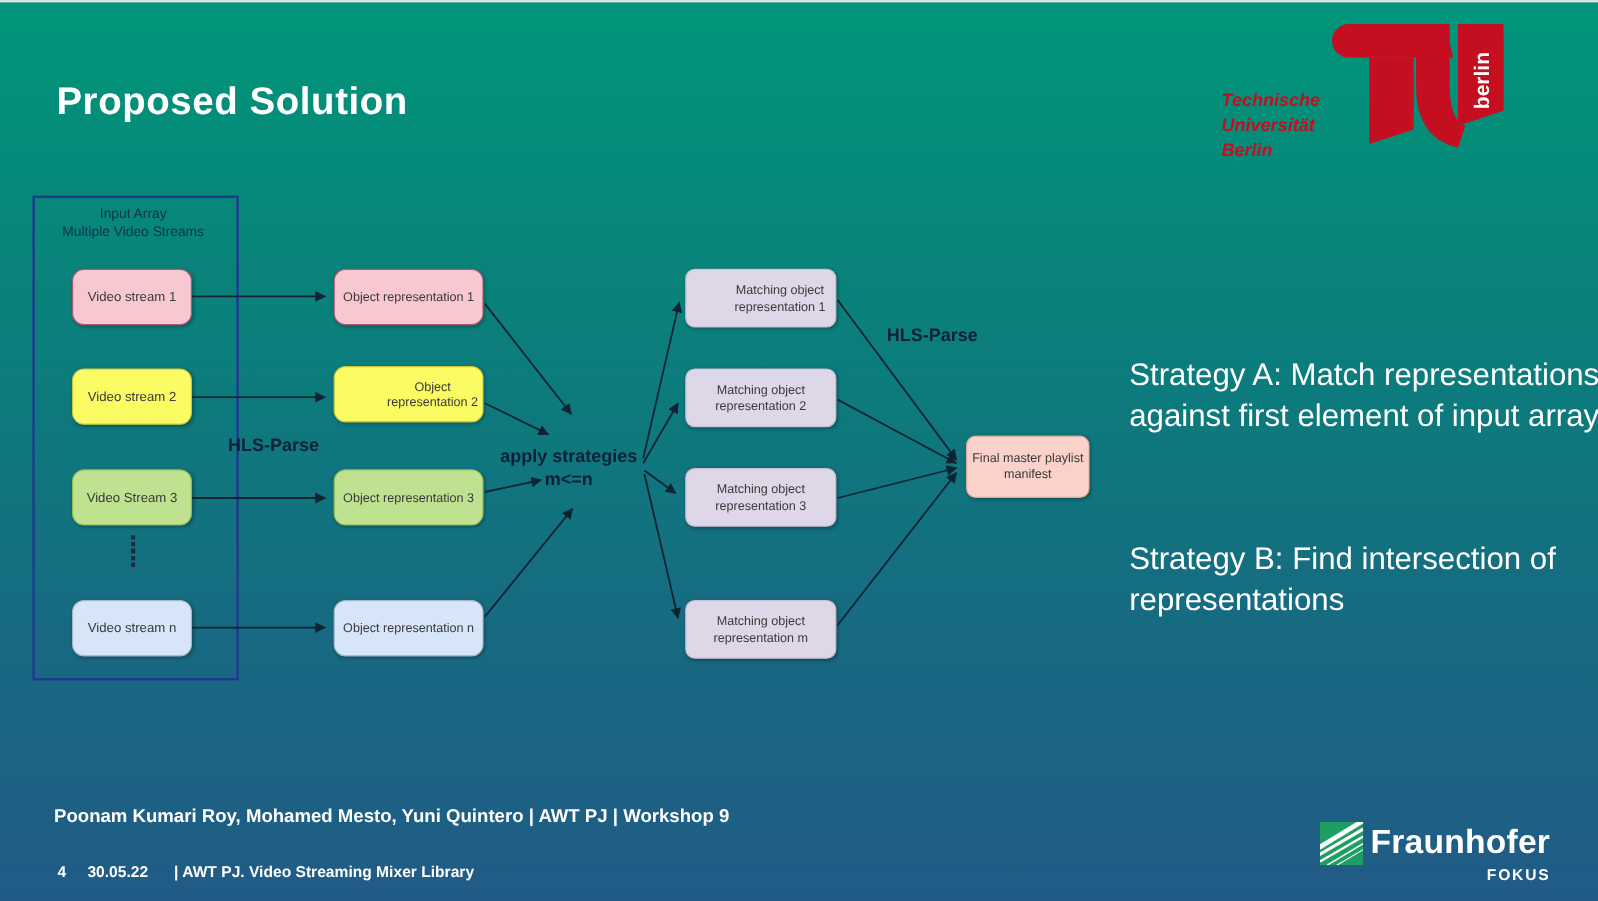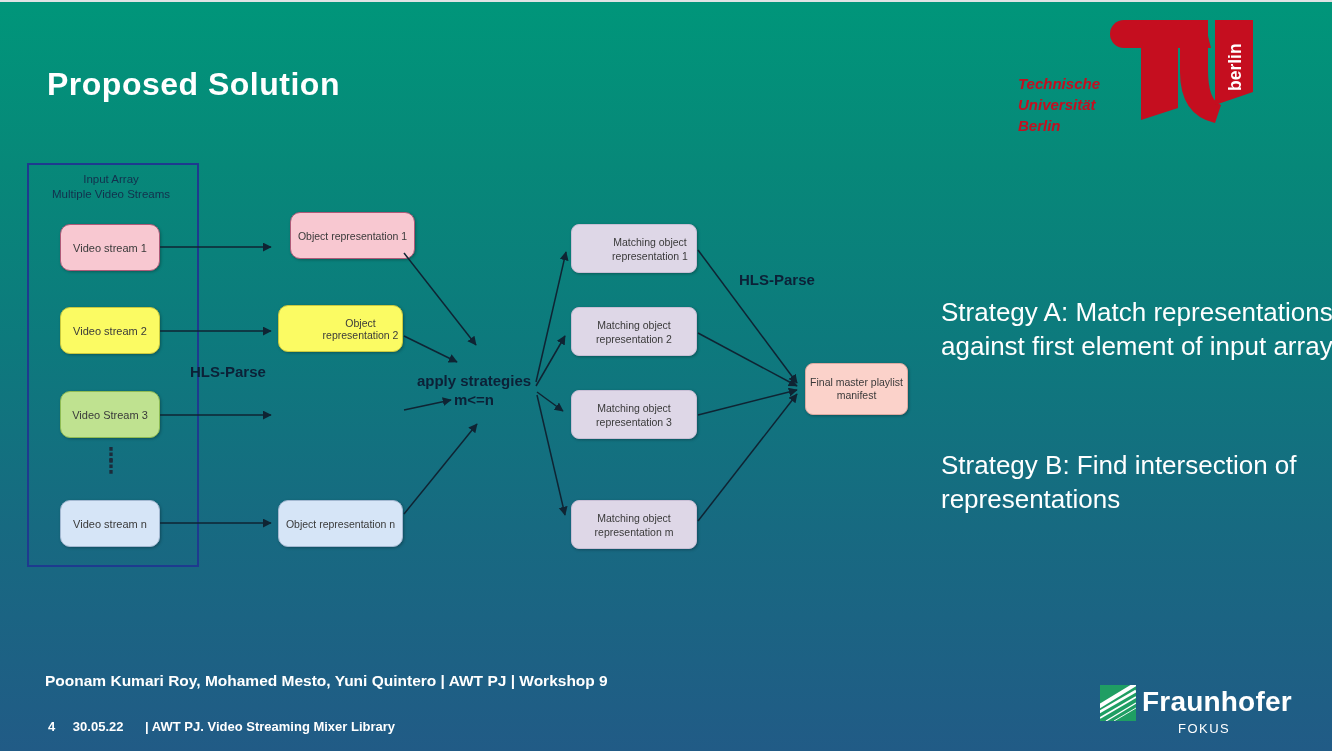--- a/index.html
+++ b/index.html
@@ -75,22 +75,22 @@
   }
   .footer-meta .date{margin-left:14px;}
   .footer-meta .proj{margin-left:18px;text-align:center;}
   
   .fh-square{position:absolute;left:1100px;top:685px;}
   .fh-name{
     position:absolute;left:1142px;top:686px;
     font-size:28px;font-weight:700;color:#ffffff;letter-spacing:0.2px;
   }
   .fh-sub{
-    position:absolute;left:1178px;top:721px;width:150px;
-    font-size:13px;font-weight:400;color:#ffffff;letter-spacing:1.5px;
+    position:absolute;left:1142px;top:721px;width:150px;text-align:right;
+    font-size:13px;font-weight:700;color:#ffffff;letter-spacing:1.5px;
   }
 </style>
 </head>
 <body>
 
 <div class="slide">
   <div class="top-border"></div>
 
   <div class="slide-title">Proposed Solution</div>
 
@@ -113,22 +113,23 @@
     <div>Multiple Video Streams</div>
   </div>
 
   <div class="node stream pink" style="top:224px;">Video stream 1</div>
   <div class="node stream yellow" style="top:307px;">Video stream 2</div>
   <div class="node stream green" style="top:391px;">Video Stream 3</div>
   <div class="dots">⋮
 ⋮</div>
   <div class="node stream blue" style="top:500px;">Video stream n</div>
 
-  <div class="node objrep pink" style="top:212px;margin-left:12px;">Object representation 1</div>
+  <div class="node objrep pink" style="top:224px;">Object representation 1</div>
   <div class="node objrep yellow" style="top:305px;padding-left:40px;">Object representation 2</div>
+  <div class="node objrep green" style="top:391px;">Object representation 3</div>
   <div class="node objrep blue" style="top:500px;">Object representation n</div>
 
   <div class="node match lav" style="top:224px;padding-left:32px;">Matching object representation 1</div>
   <div class="node match lav" style="top:307px;">Matching object representation 2</div>
   <div class="node match lav" style="top:390px;">Matching object representation 3</div>
   <div class="node match lav" style="top:500px;">Matching object representation m</div>
 
   <div class="node final salmon">Final master playlist manifest</div>
 
   <div class="flow-label lbl-hls-left">HLS-Parse</div>

